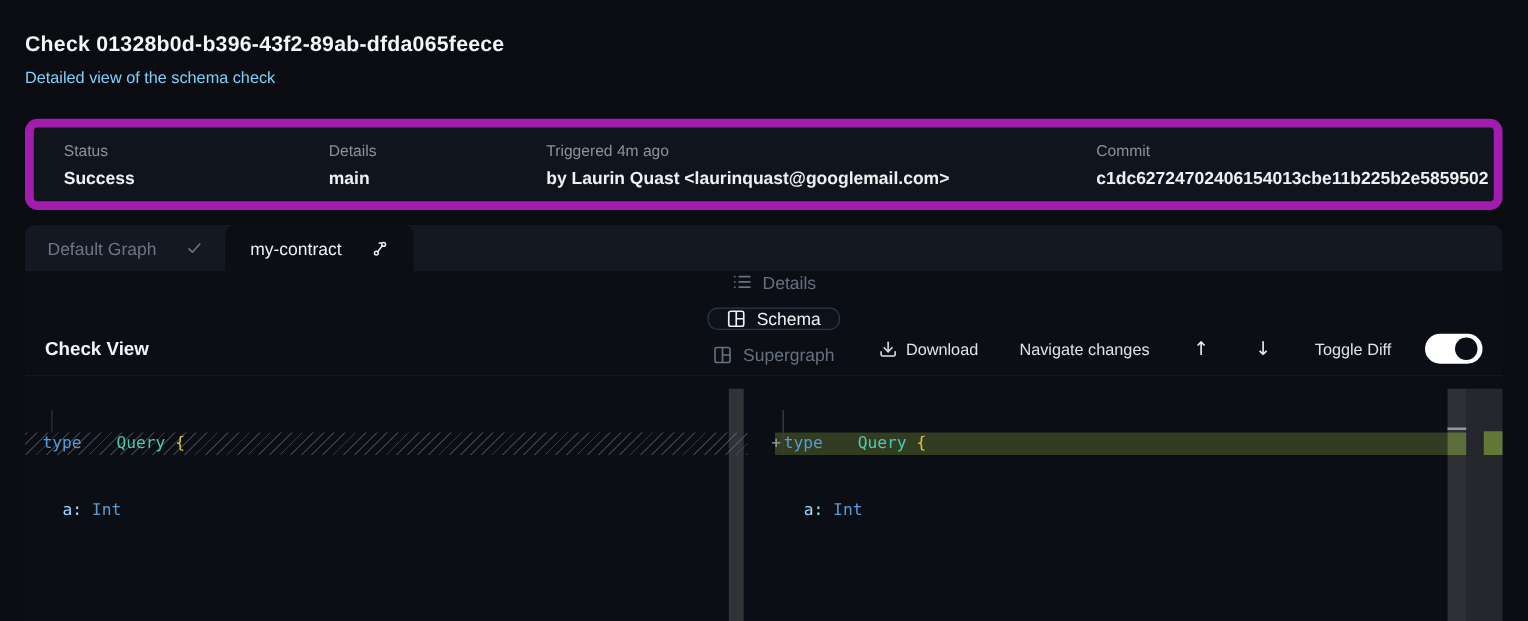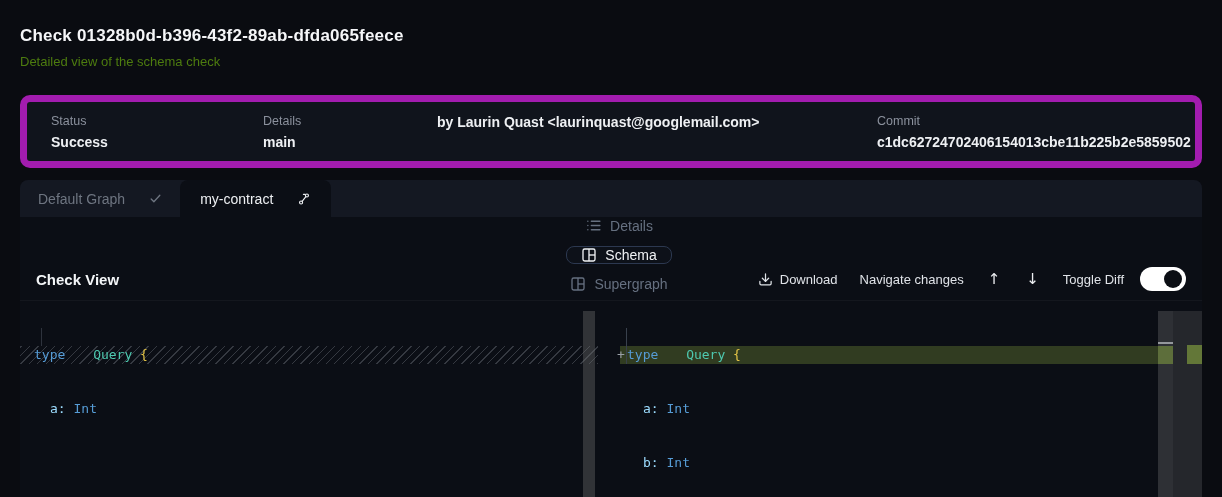--- a/index.html
+++ b/index.html
@@ -8,21 +8,21 @@
     background:#0a0c11;
     font-family:"Liberation Sans", sans-serif;
     color:#e7e9ec;
     position:relative;
   }
   svg { display:block; }
 
   
   .page-header { position:absolute; left:20px; top:26px; }
   .page-title { font-size:17px; font-weight:700; color:#f5f6f8; letter-spacing:.2px; }
-  .page-subtitle { margin-top:8px; font-size:13px; color:#4d7c0f; }
+  .page-subtitle { margin-top:8px; font-size:13px; color:#7dd3fc; }
 
   
   .summary-card {
     position:absolute; left:20px; top:95px; width:1182px; height:73px;
     background:#10141c; border:7px solid #a21caf; border-radius:10px;
   }
   .summary-col { position:absolute; top:12px; }
   .summary-col .lbl { font-size:12.5px; color:#8b919d; margin-bottom:6px; }
   .summary-col .val { font-size:14px; font-weight:700; color:#eef0f3; }
   .col-status { left:24px; }
@@ -63,21 +63,21 @@
     color:#f0f2f5; font-weight:500; background:#0d1119;
   }
 
   
   .diff-toolbar {
     position:absolute; left:0; top:78px; right:0; height:42px;
     display:flex; align-items:center; justify-content:space-between;
     padding:0 16px;
   }
   .diff-heading { font-size:15px; font-weight:700; color:#f3f5f7; }
-  .diff-controls { display:flex; align-items:center; gap:22px; font-size:13px; color:#e0e3e8; }
+  .diff-controls { display:flex; align-items:center; gap:33px; font-size:13px; color:#e0e3e8; }
   .ctl { display:flex; align-items:center; gap:7px; cursor:pointer; }
   .arrow-btn { font-family:"DejaVu Sans", sans-serif; font-size:15px; color:#eceef1; cursor:pointer; padding:0 2px; }
   .switch {
     width:46px; height:24px; border-radius:12px; background:#ffffff;
     position:relative; cursor:pointer; margin-left:-6px;
   }
   .switch .thumb {
     position:absolute; top:3px; left:24px; width:18px; height:18px;
     border-radius:50%; background:#0b0e14;
   }
@@ -149,20 +149,21 @@
 <div class="summary-card">
   <div class="summary-col col-status">
     <div class="lbl">Status</div>
     <div class="val">Success</div>
   </div>
   <div class="summary-col col-service">
     <div class="lbl">Details</div>
     <div class="val">main</div>
   </div>
   <div class="summary-col col-triggered">
+    <div class="lbl">Triggered 4m ago</div>
     <div class="val">by Laurin Quast &lt;laurinquast@googlemail.com&gt;</div>
   </div>
   <div class="summary-col col-commit">
     <div class="lbl">Commit</div>
     <div class="val">c1dc62724702406154013cbe11b225b2e5859502</div>
   </div>
 </div>
 
 <div class="main-panel">
 
@@ -260,21 +261,20 @@
 
     <div class="hatch-row"></div>
     <div class="guide-left"></div>
 
     <div class="added-line-bg"></div>
     <div class="gutter-plus">+</div>
     <div class="guide-right"></div>
     <div class="pane pane-right">
       <div class="code-line"><span class="tok-kw">type</span><span> </span><span class="tok-type">Query</span><span> </span><span class="tok-brace">{</span></div>
       <div class="code-line"><span class="indent"></span><span class="tok-field">a:</span><span> </span><span class="tok-scalar">Int</span></div>
-      <div class="code-line"><span class="indent"></span><span class="tok-field">b:</span><span> </span><span class="tok-scalar">Int</span></div>
       
     </div>
 
     <div class="scrollbar-left"></div>
     <div class="scrollbar-right">
       <div class="ruler-cursor"></div>
       <div class="ruler-added"></div>
     </div>
     <div class="minimap">
       <div class="mini-added"></div>

